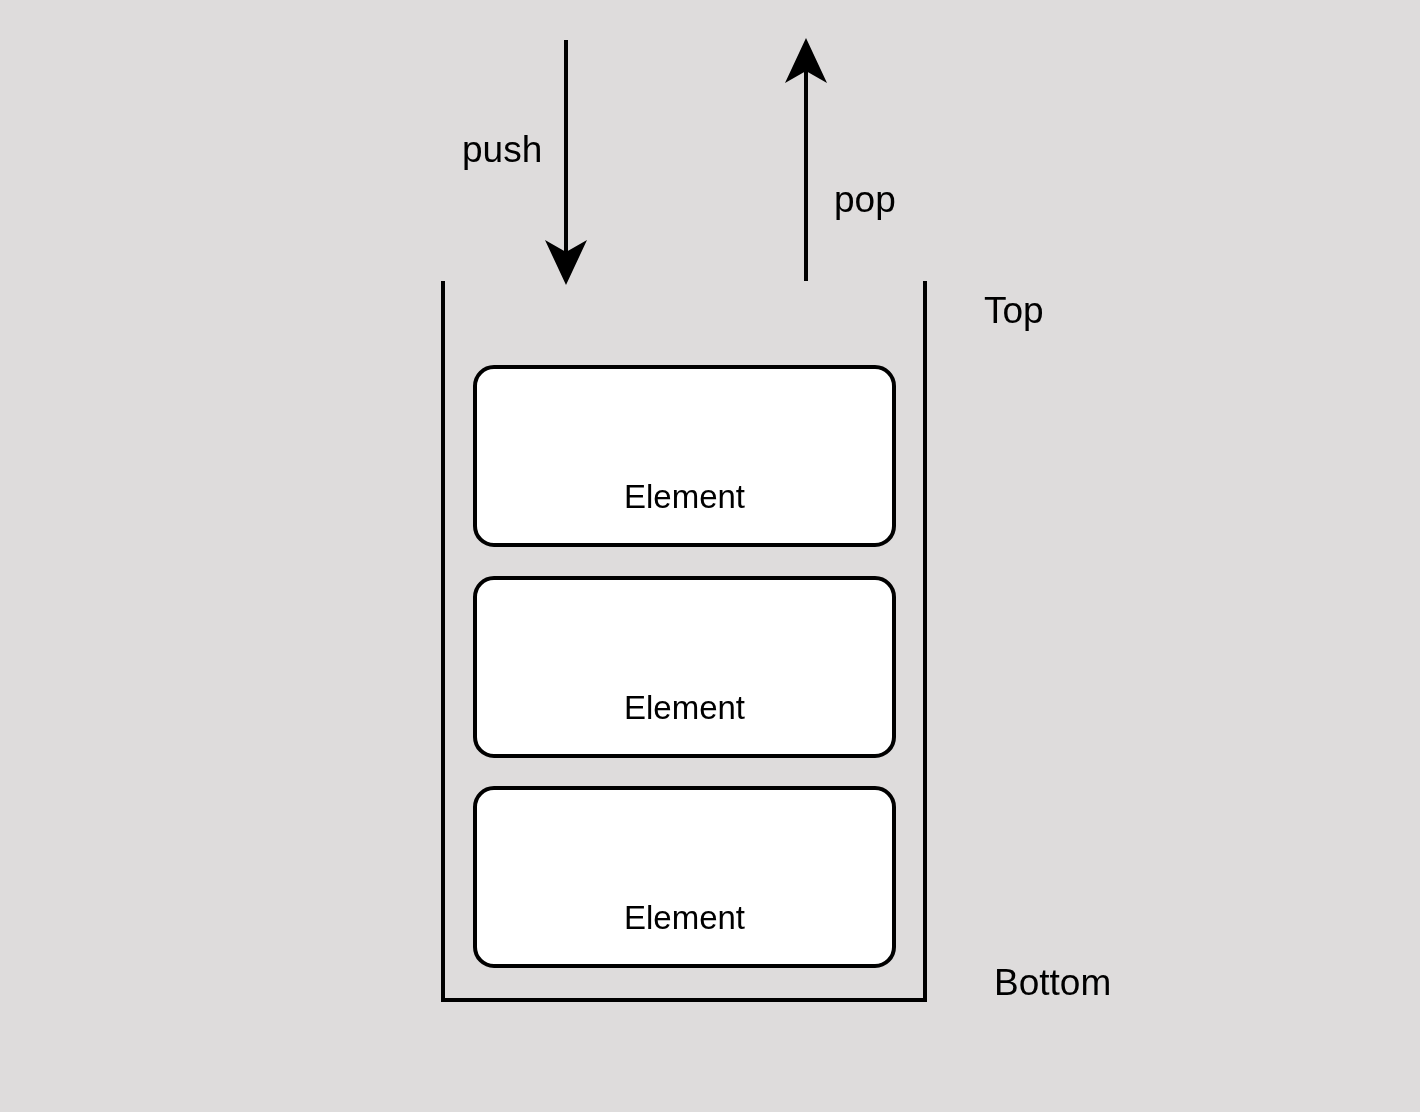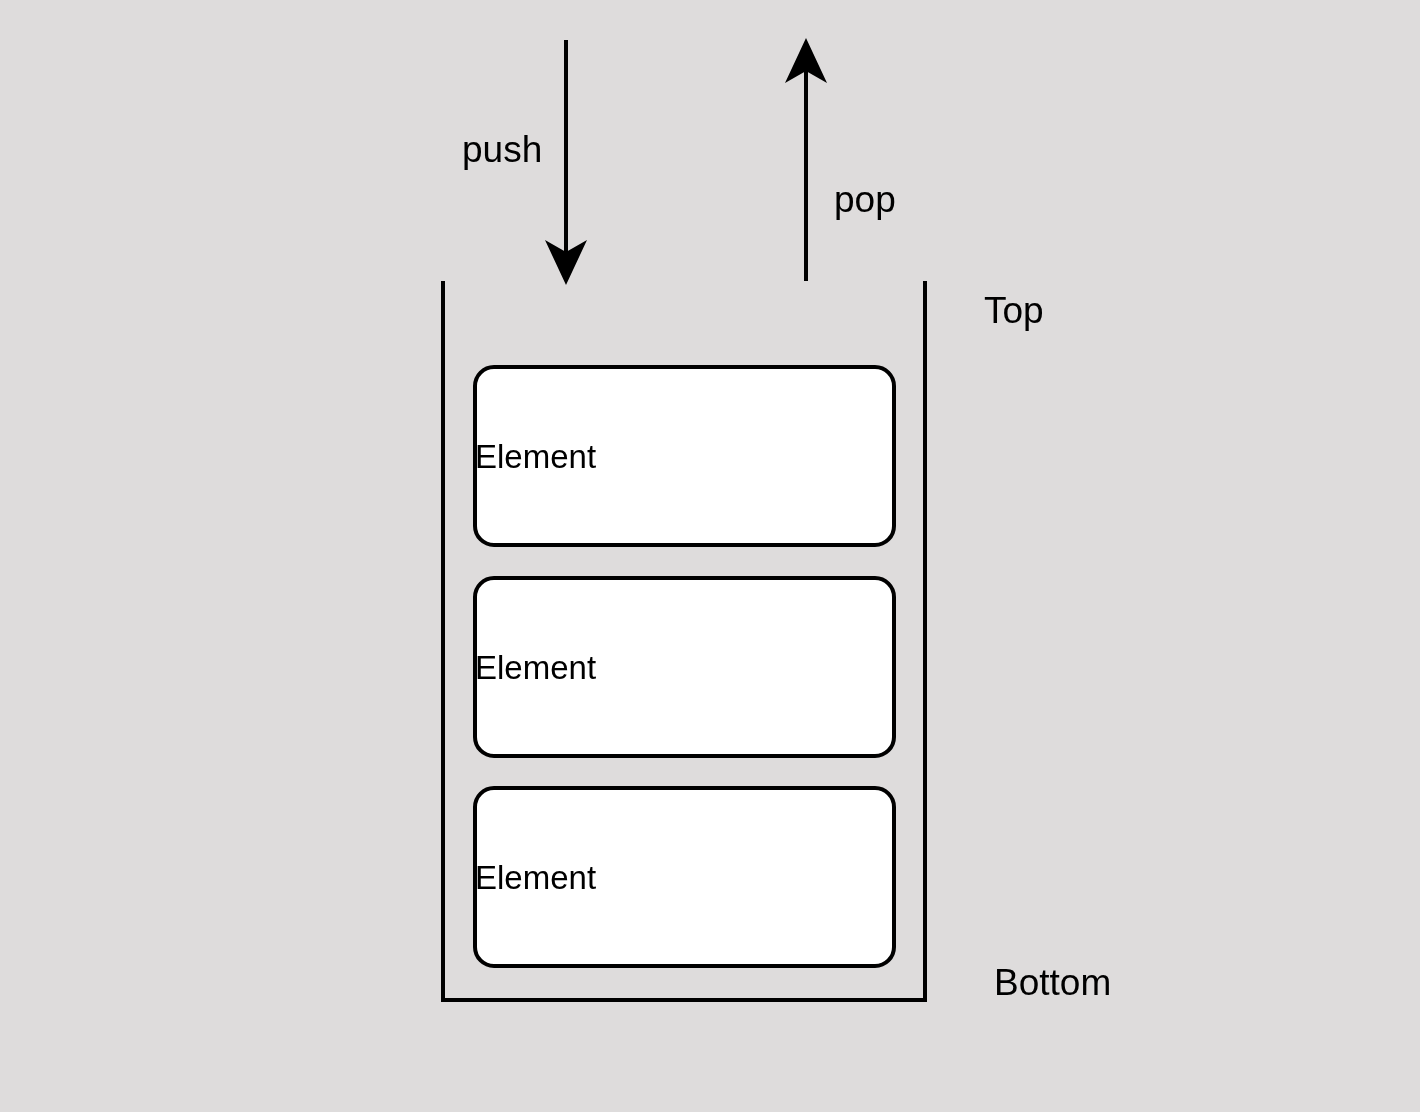--- a/index.html
+++ b/index.html
@@ -48,26 +48,27 @@
     left: 984px;
     top: 292px;
   }
   #label-bottom {
     left: 994px;
     top: 964px;
   }
   .elem-text {
     position: absolute;
     width: 419px;
-    text-align: left;
+    text-align: center;
     color: #000000;
     font-size: 33px;
     line-height: 1;
     white-space: nowrap;
     font-family: "Liberation Sans", sans-serif;
+    margin-top: 40px;
   }
 </style>
 </head>
 <body>
 
 <div id="stage">
 
   <svg id="diagram-svg" viewBox="0 0 1420 1112" xmlns="http://www.w3.org/2000/svg">
 
     <g>

